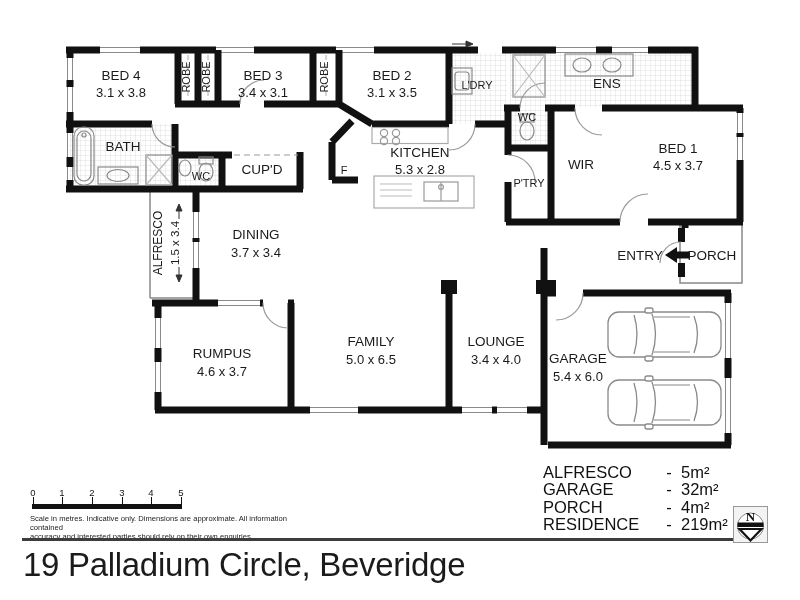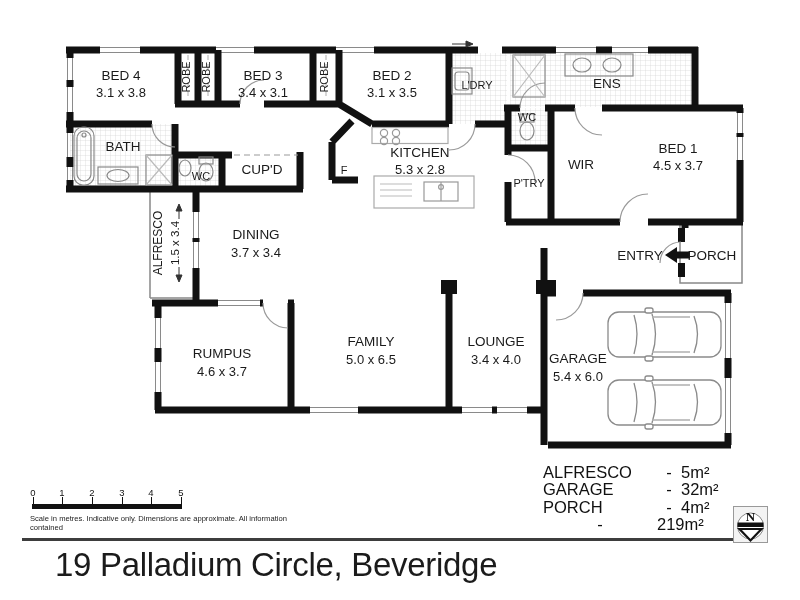--- a/index.html
+++ b/index.html
@@ -15,21 +15,21 @@
   .scalebar .tick{position:absolute;top:10px;width:1.5px;height:7px;background:#111;}
   .scalebar .bar{position:absolute;left:2px;top:17px;width:150px;height:5px;background:#111;}
   .disclaimer{left:30px;top:514px;width:280px;font-size:7.6px;line-height:9.2px;color:#222;}
   .divider{left:22px;top:538px;width:711px;height:2.5px;background:#3d3d3d;}
   .areas{left:543px;top:464px;width:186px;font-size:16.5px;color:#111;}
   .areas .row{display:grid;grid-template-columns:114px 24px 48px;height:17.3px;line-height:17.3px;}
   .areas .lab{text-align:left;}
   .areas .dash{text-align:center;}
   .areas .val{text-align:left;}
   .compass{left:733px;top:506px;width:35px;height:37px;}
-  .address{left:23px;top:546px;font-size:33px;letter-spacing:-0.3px;color:#1b1b1b;white-space:nowrap;margin-left:32px;}
+  .address{left:23px;top:546px;font-size:33px;letter-spacing:-0.3px;color:#1b1b1b;white-space:nowrap;}
 </style>
 </head>
 <body>
 
 <div class="canvas">
 
 <svg width="800" height="600" viewBox="0 0 800 600">
   <defs>
     <pattern id="tile" width="5" height="5" patternUnits="userSpaceOnUse">
       <path d="M0 0H5 M0 0V5" stroke="#d4d4d4" stroke-width="0.7" fill="none"></path>
@@ -241,20 +241,21 @@
   <span class="tick" style="left:61.5px"></span>
   <span class="tick" style="left:91.5px"></span>
   <span class="tick" style="left:120.5px"></span>
   <span class="tick" style="left:150.5px"></span>
   <span class="bar"></span>
 </div>
 
 
 <div class="footer-abs disclaimer">
   <div>Scale in metres. Indicative only. Dimensions are approximate. All information contained</div>
+  <div>accuracy and interested parties should rely on their own enquiries.</div>
 </div>
 
 <div class="footer-abs divider"></div>
 
 
 <div class="footer-abs areas">
   <div class="row">
     <span class="lab">ALFRESCO</span>
     <span class="dash">-</span>
     <span class="val">5m²</span>
@@ -263,20 +264,21 @@
     <span class="lab">GARAGE</span>
     <span class="dash">-</span>
     <span class="val">32m²</span>
   </div>
   <div class="row">
     <span class="lab">PORCH</span>
     <span class="dash">-</span>
     <span class="val">4m²</span>
   </div>
   <div class="row">
+    <span class="lab">RESIDENCE</span>
     <span class="dash">-</span>
     <span class="val">219m²</span>
   </div>
 </div>
 
 
 <div class="footer-abs compass">
   <svg width="35" height="37" viewBox="0 0 35 37">
     <rect x="0.5" y="0.5" width="34" height="36" fill="#f3f3f3" stroke="#999"></rect>
     <circle cx="17.5" cy="20" r="13" fill="#fff" stroke="#888"></circle>

